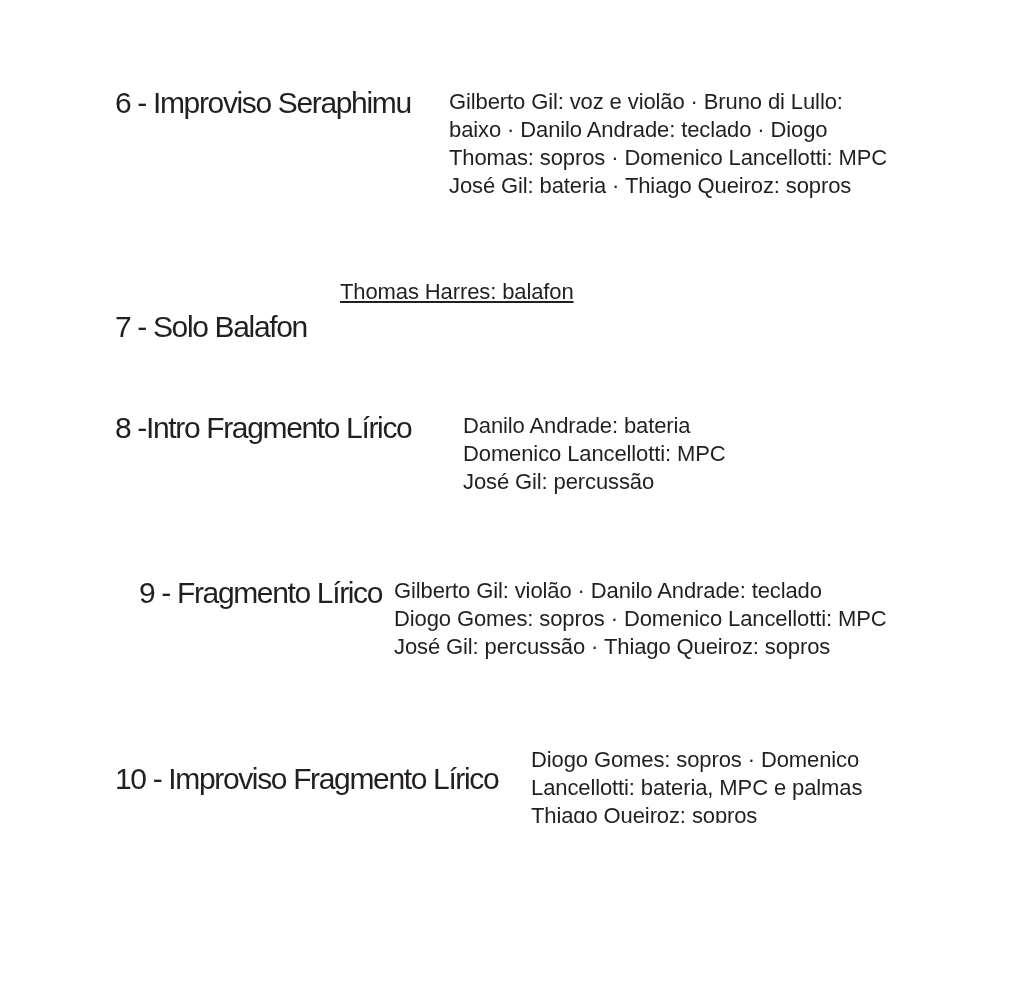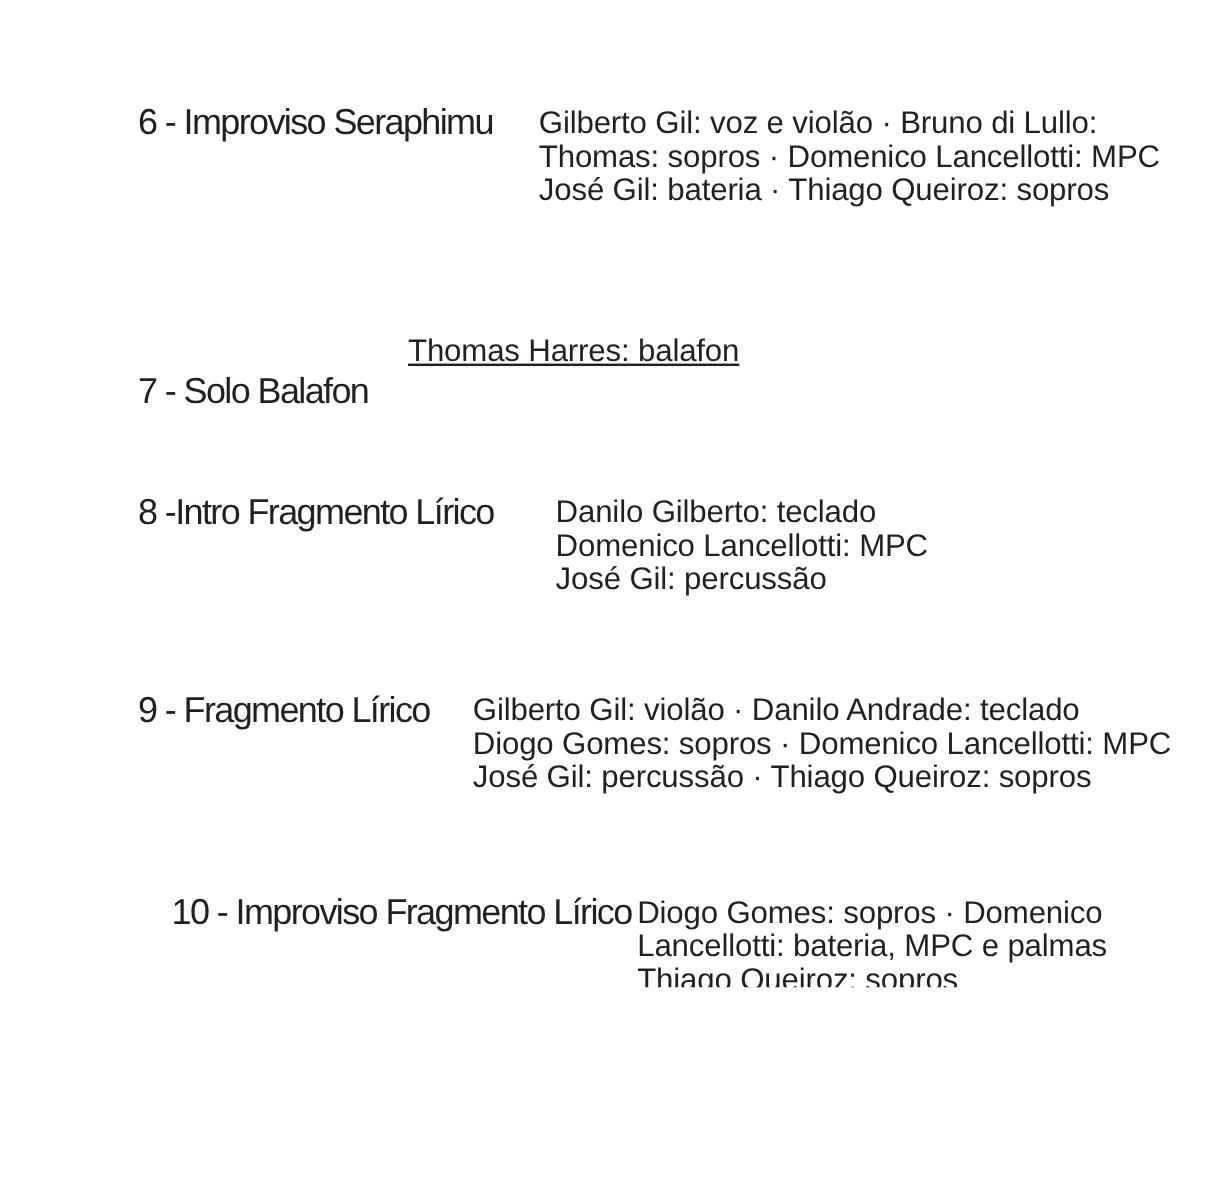--- a/index.html
+++ b/index.html
@@ -28,21 +28,21 @@
     font-size: 30px;
     font-weight: 400;
     line-height: 30px;
     letter-spacing: -0.045em;
     white-space: nowrap;
     color: #231f20;
   }
   .credits {
     position: absolute;
     top: 0;
-    font-size: 26px;
+    font-size: 22px;
     line-height: 28px;
     letter-spacing: -0.005em;
     white-space: nowrap;
     color: #231f20;
   }
   .credit-line { white-space: nowrap; }
 
   
   .track:nth-of-type(1) { top: 88px; }
   .track:nth-of-type(1) .track-title { top: 0px; }
@@ -50,49 +50,50 @@
 
   .track:nth-of-type(2) { top: 278px; }
   .track:nth-of-type(2) .track-title { top: 4px; margin-top: 30px; }
   .track:nth-of-type(2) .credits { left: 340px; text-decoration: underline; }
 
   .track:nth-of-type(3) { top: 412px; }
   .track:nth-of-type(3) .track-title { top: 1px; }
   .track:nth-of-type(3) .credits { left: 463px; }
 
   .track:nth-of-type(4) { top: 577px; }
-  .track:nth-of-type(4) .track-title { top: 1px; }
+  .track:nth-of-type(4) .track-title { top: 1px; margin-left: 24px; }
   .track:nth-of-type(4) .credits { left: 394px; }
 
   .track:nth-of-type(5) { top: 746px; }
-  .track:nth-of-type(5) .track-title { top: 0; margin-left: 28px; }
+  .track:nth-of-type(5) .track-title { top: 18px; }
   .track:nth-of-type(5) .credits { left: 531px; }
 </style>
 </head>
 <body>
 
 <main id="page">
     <section class="track">
       <h2 class="track-title">6 - Improviso Seraphimu</h2>
       <div class="credits">
         <div class="credit-line">Gilberto Gil: voz e violão · Bruno di Lullo:</div>
+        <div class="credit-line">baixo · Danilo Andrade: teclado · Diogo</div>
         <div class="credit-line">Thomas: sopros · Domenico Lancellotti: MPC</div>
         <div class="credit-line">José Gil: bateria · Thiago Queiroz: sopros</div>
       </div>
     </section>
     <section class="track">
       <h2 class="track-title">7 - Solo Balafon</h2>
       <div class="credits">
         <div class="credit-line">Thomas Harres: balafon</div>
       </div>
     </section>
     <section class="track">
       <h2 class="track-title">8 -Intro Fragmento Lírico</h2>
       <div class="credits">
-        <div class="credit-line">Danilo Gilberto: teclado</div>
+        <div class="credit-line">Danilo Andrade: bateria</div>
         <div class="credit-line">Domenico Lancellotti: MPC</div>
         <div class="credit-line">José Gil: percussão</div>
       </div>
     </section>
     <section class="track">
       <h2 class="track-title">9 - Fragmento Lírico</h2>
       <div class="credits">
         <div class="credit-line">Gilberto Gil: violão · Danilo Andrade: teclado</div>
         <div class="credit-line">Diogo Gomes: sopros · Domenico Lancellotti: MPC</div>
         <div class="credit-line">José Gil: percussão · Thiago Queiroz: sopros</div>

